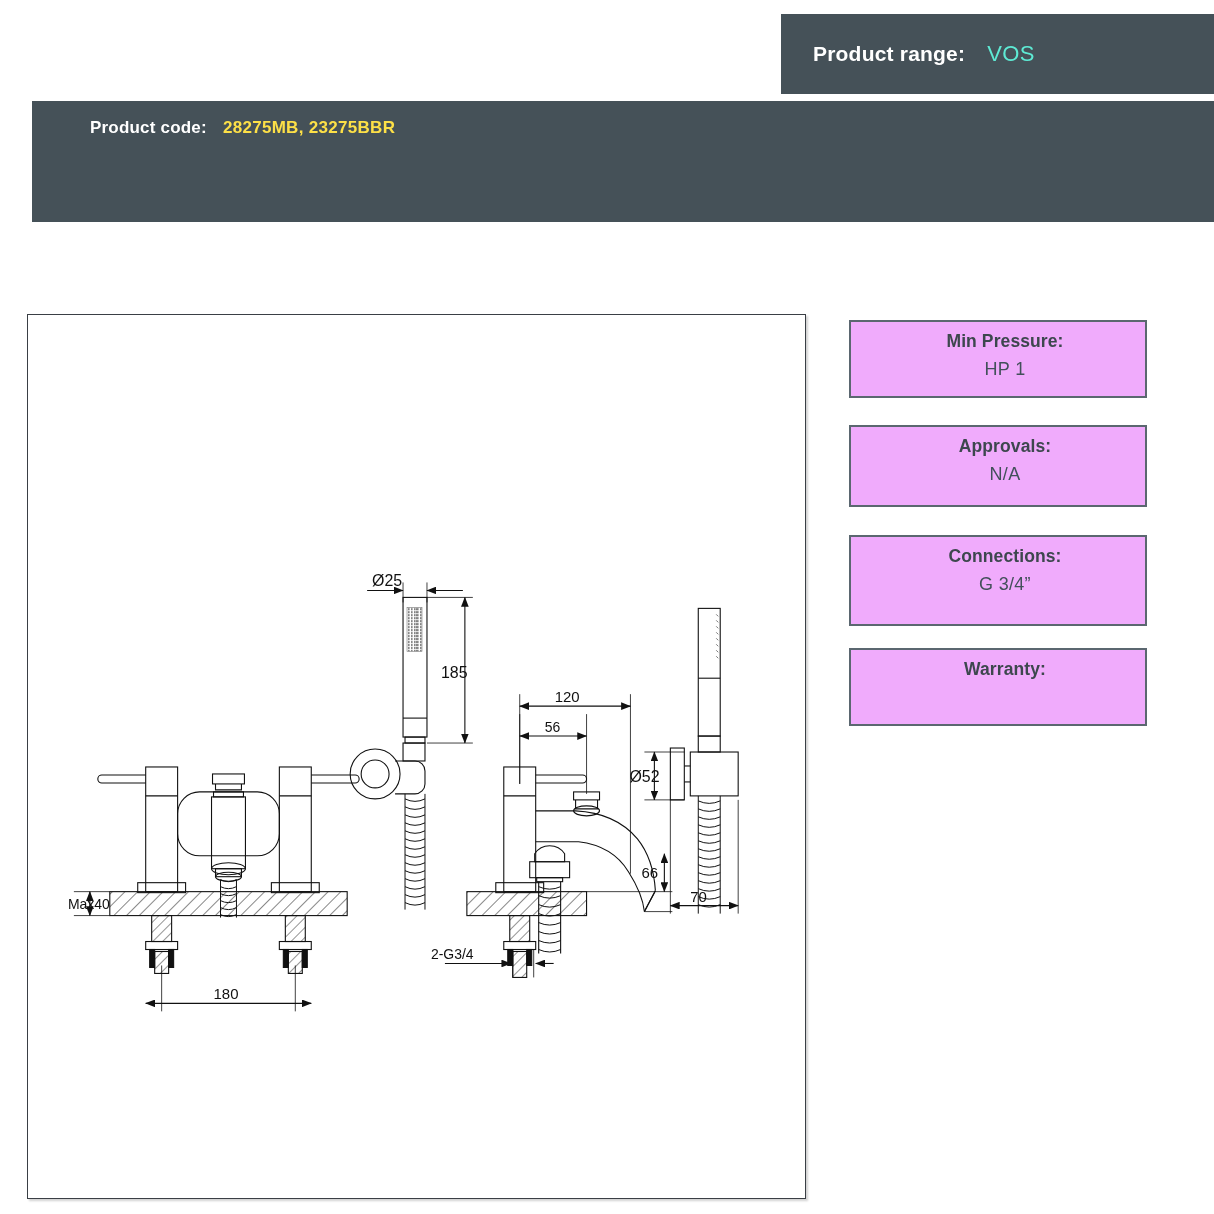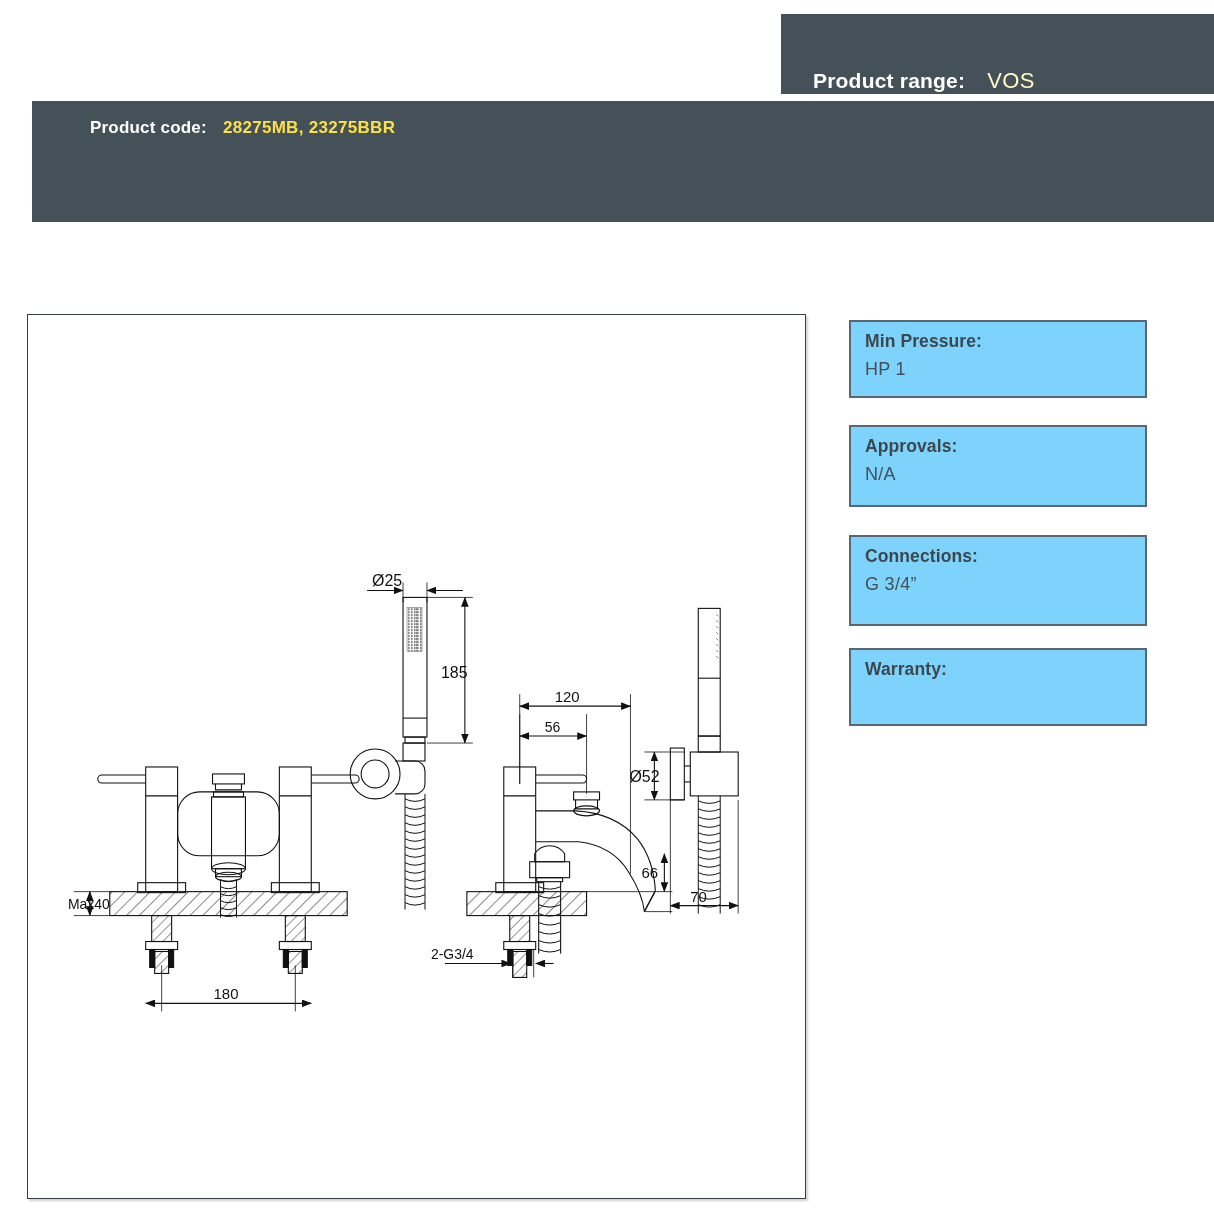--- a/index.html
+++ b/index.html
@@ -9,28 +9,28 @@
     font-family:"Liberation Sans", sans-serif;
     position:relative;
     overflow:hidden;
     -webkit-font-smoothing:antialiased;
   }
 
   
   .band-range{
     position:absolute;left:781px;top:14px;width:433px;height:80px;
     background:#455158;
-    display:flex;align-items:flex-end;
+    display:flex;align-items:center;
   }
   .band-range .inner{padding-left:32px;display:flex;align-items:baseline;}
   .band-range .lbl{
     color:#ffffff;font-size:21px;font-weight:bold;letter-spacing:.2px;
   }
   .band-range .val{
-    color:#fef9c3;font-size:22px;font-weight:normal;margin-left:22px;letter-spacing:.4px;
+    color:#5eead4;font-size:22px;font-weight:normal;margin-left:22px;letter-spacing:.4px;
   }
 
   .band-code{
     position:absolute;left:32px;top:101px;width:1182px;height:121px;
     background:#455158;
   }
   .band-code .row{
     position:absolute;display:flex;align-items:flex-start;left:58px;
   }
   .band-code .row1{top:17px;}
@@ -50,21 +50,21 @@
     background:#ffffff;
     box-shadow:2px 2px 2px rgba(0,0,0,.18);
     box-sizing:border-box;
   }
   .draw-frame svg{display:block;width:100%;height:100%;}
 
   
   .spec{
     position:absolute;left:849px;width:298px;
     border:2px solid #5b6770;
-    box-sizing:border-box;background:#7dd3fc;
+    box-sizing:border-box;background:#f0abfc;text-align:center;
   }
   .spec .s-title{
     color:#3d474e;font-size:17.5px;font-weight:bold;letter-spacing:.1px;
     margin:9px 0 0 14px;
   }
   .spec .s-val{
     color:#42505a;font-size:18px;font-weight:normal;letter-spacing:.3px;
     margin:7px 0 0 14px;
   }
   #spec0{top:320px;height:78px;}

